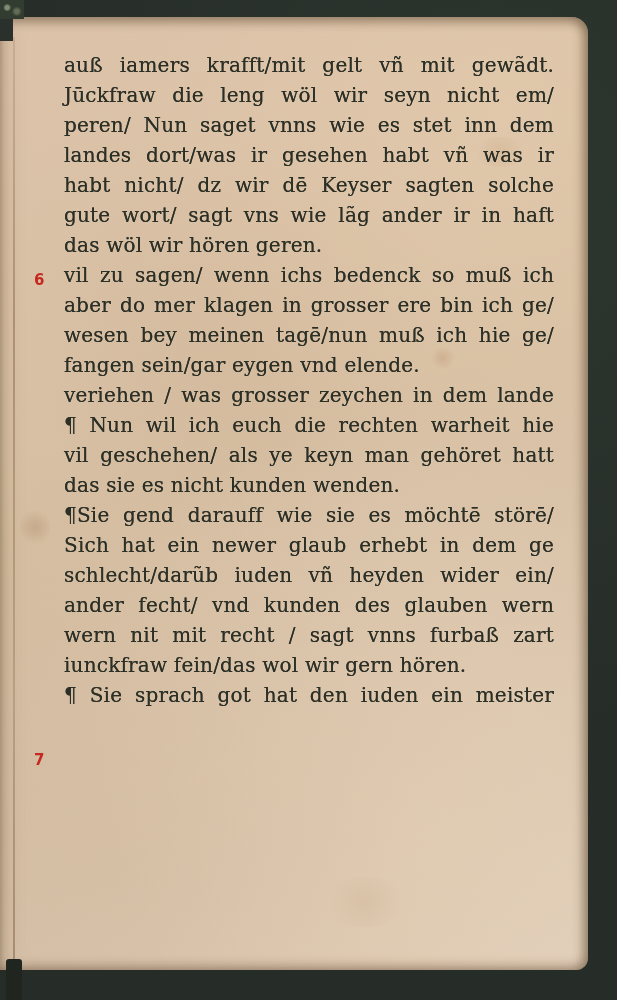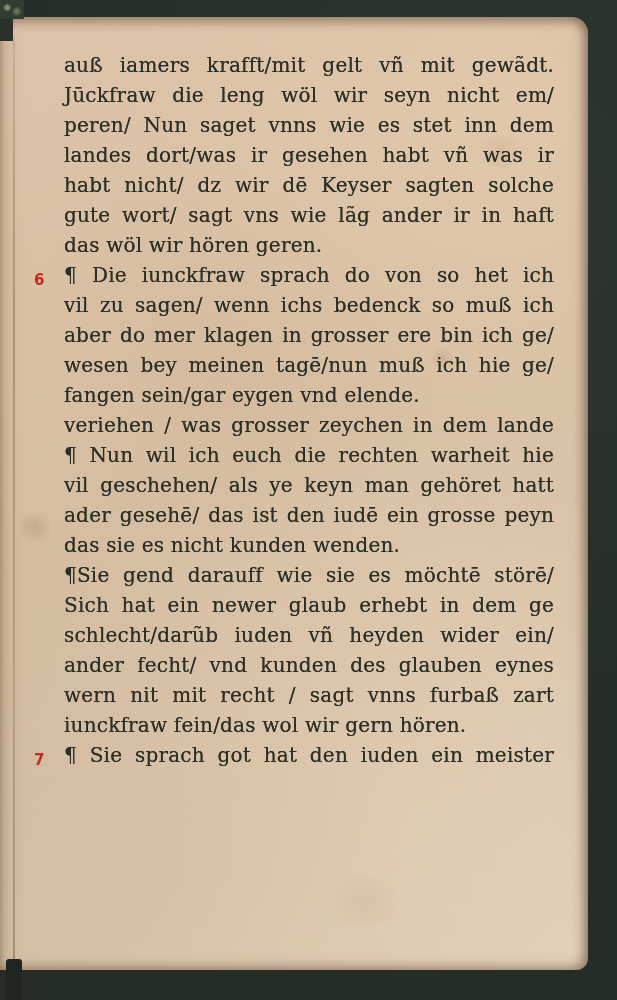--- a/index.html
+++ b/index.html
@@ -102,31 +102,29 @@
   <div class="margin-number n7">7</div>
 
   <div class="text-block">
     <div class="text-line">auß iamers krafft/mit gelt vñ mit gewãdt.</div>
     <div class="text-line">Jūckfraw die leng wöl wir seyn nicht em/</div>
     <div class="text-line">peren/ Nun saget vnns wie es stet inn dem</div>
     <div class="text-line">landes dort/was ir gesehen habt vñ was ir</div>
     <div class="text-line">habt nicht/ dz wir dē Keyser sagten solche</div>
     <div class="text-line">gute wort/ sagt vns wie lãg ander ir in haft</div>
     <div class="text-line short">das wöl wir hören geren.</div>
-    <div class="text-line">¶ Die iunckfraw sprach do von so het ich</div>
     <div class="text-line">vil zu sagen/ wenn ichs bedenck so muß ich</div>
     <div class="text-line">aber do mer klagen in grosser ere bin ich ge/</div>
     <div class="text-line">wesen bey meinen tagē/nun muß ich hie ge/</div>
     <div class="text-line short">fangen sein/gar eygen vnd elende.</div>
     <div class="text-line">veriehen / was grosser zeychen in dem lande</div>
     <div class="text-line">¶ Nun wil ich euch die rechten warheit hie</div>
     <div class="text-line">vil geschehen/ als ye keyn man gehöret hatt</div>
-    <div class="text-line">ader gesehē/ das ist den iudē ein grosse peyn</div>
     <div class="text-line short">das sie es nicht kunden wenden.</div>
     <div class="text-line">¶Sie gend darauff wie sie es möchtē störē/</div>
     <div class="text-line">Sich hat ein newer glaub erhebt in dem ge</div>
     <div class="text-line">schlecht/darũb iuden vñ heyden wider ein/</div>
-    <div class="text-line">ander fecht/ vnd kunden des glauben eynes</div>
+    <div class="text-line">ander fecht/ vnd kunden des glauben wern</div>
     <div class="text-line">wern nit mit recht / sagt vnns furbaß zart</div>
     <div class="text-line short">iunckfraw fein/das wol wir gern hören.</div>
     <div class="text-line">¶ Sie sprach got hat den iuden ein meister</div>
   </div>
 </div>
 
 </body></html>

